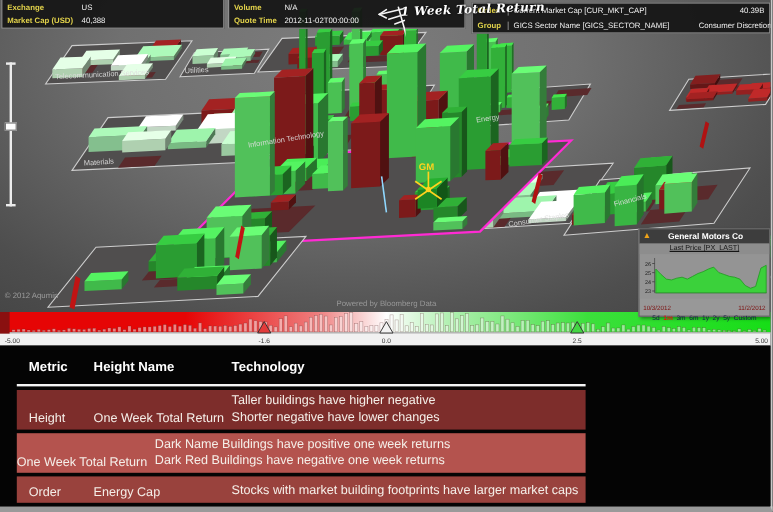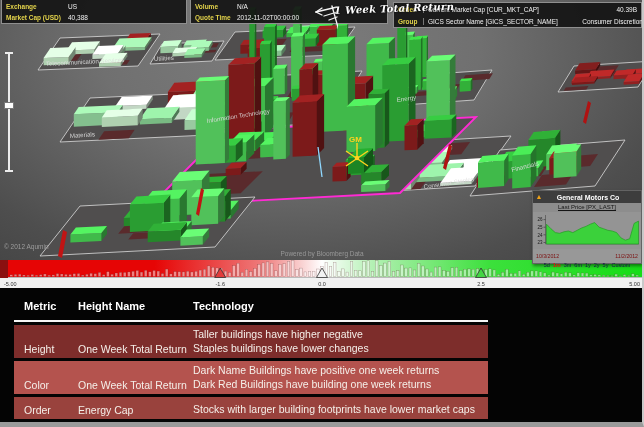--- a/index.html
+++ b/index.html
@@ -856,35 +856,34 @@
         <span class="c2">Height Name</span>
         <span class="c3">Technology</span>
       </div>
       <div class="lg-sep"></div>
 
       <div class="lg-row r0">
         <span class="c1">Height</span>
         <span class="c2">One Week Total Return</span>
         <span class="c3">
           <span class="descline">Taller buildings have higher negative</span>
-          <span class="descline">Staples buildings have lower changes</span>
+          <span class="descline">Shorter negative have lower changes</span>
         </span>
       </div>
       <div class="lg-row r1">
-        <span class="c1">Color</span>
         <span class="c2">One Week Total Return</span>
         <span class="c3">
           <span class="descline">Dark Name Buildings have positive one week returns</span>
-          <span class="descline">Dark Red Buildings have building one week returns</span>
+          <span class="descline">Dark Red Buildings have negative one week returns</span>
         </span>
       </div>
       <div class="lg-row r2">
         <span class="c1">Order</span>
         <span class="c2">Energy Cap</span>
         <span class="c3">
-          <span class="descline">Stocks with larger building footprints have lower market caps</span>
+          <span class="descline">Stocks with market building footprints have larger market caps</span>
         </span>
       </div>
     </div>
 
   </div>
 
 </div>
 
 </body></html>

